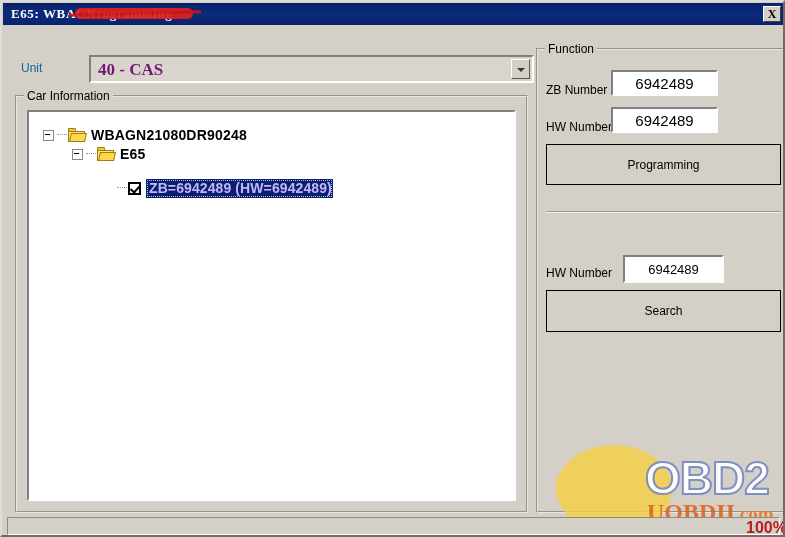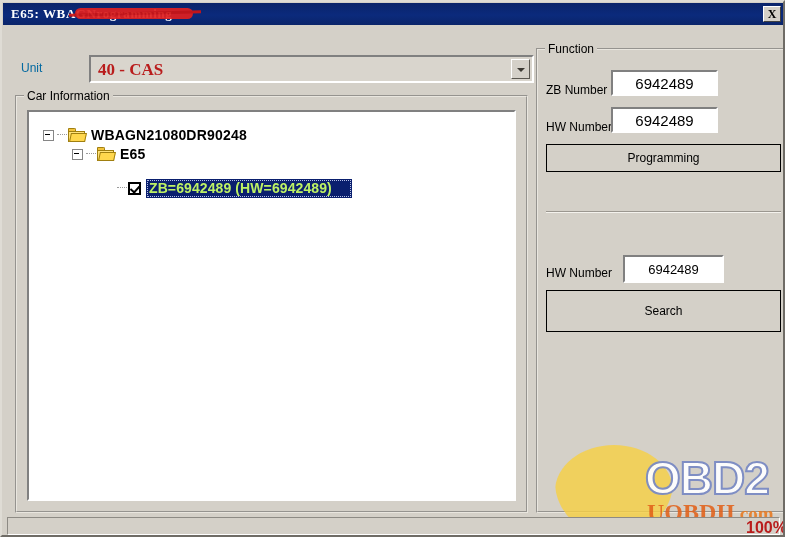--- a/index.html
+++ b/index.html
@@ -108,21 +108,21 @@
     border-right: 2px solid #ffffff;
     border-bottom: 2px solid #ffffff;
     box-sizing: border-box;
   }
   #unit-combo .combo-value {
     position: absolute;
     left: 7px; top: 3px;
     font-family: "Liberation Serif", serif;
     font-weight: bold;
     font-size: 17px;
-    color: #b91c1c;
+    color: #701a75;
     white-space: nowrap;
   }
   #unit-arrow {
     position: absolute;
     right: 2px; top: 2px;
     width: 19px; height: 20px;
     background: #d4d0c8;
     border-top: 1px solid #ffffff;
     border-left: 1px solid #ffffff;
     border-right: 1px solid #5a5750;
@@ -256,25 +256,25 @@
     border: solid #000;
     border-width: 0 2px 2px 0;
     transform: rotate(42deg);
   }
   #tree-row-leaf {
     left: 88px;
     top: 66px;
   }
   .selected-label {
     background: #0a1f6e;
-    color: #bef264;
+    color: #c4b5fd;
     font-family: "Liberation Sans", sans-serif;
     font-weight: bold;
     font-size: 14px;
-    padding: 1px 20px 2px 3px;
+    padding: 1px 1px 2px 3px;
     outline: 1px dotted #b9c2e8;
     outline-offset: -2px;
     letter-spacing: .1px;
   }
 
   
   .fx-label {
     position: absolute;
     font-size: 12px;
     color: #000;
@@ -303,21 +303,21 @@
     align-items: center;
     justify-content: center;
     font-size: 12px;
     color: #000;
     cursor: default;
   }
   #zb-number-label   { left: 8px;  top: 33px; }
   #zb-number-field   { left: 73px; top: 20px; width: 107px; height: 26px; }
   #hw-number-label   { left: 8px;  top: 70px; }
   #hw-number-field   { left: 73px; top: 57px; width: 107px; height: 26px; }
-  #programming-button{ left: 8px;  top: 94px; width: 235px; height: 28px; }
+  #programming-button{ left: 8px;  top: 94px; width: 235px; height: 41px; }
   #fx-divider {
     position: absolute;
     left: 8px; top: 161px;
     width: 235px; height: 0;
     border-top: 1px solid #9b9790;
     border-bottom: 1px solid #f4f2ed;
   }
   #hw-search-label   { left: 8px;  top: 216px; }
   #hw-search-field   { left: 85px; top: 205px; width: 101px; height: 28px;
                        font-size: 13px; }

